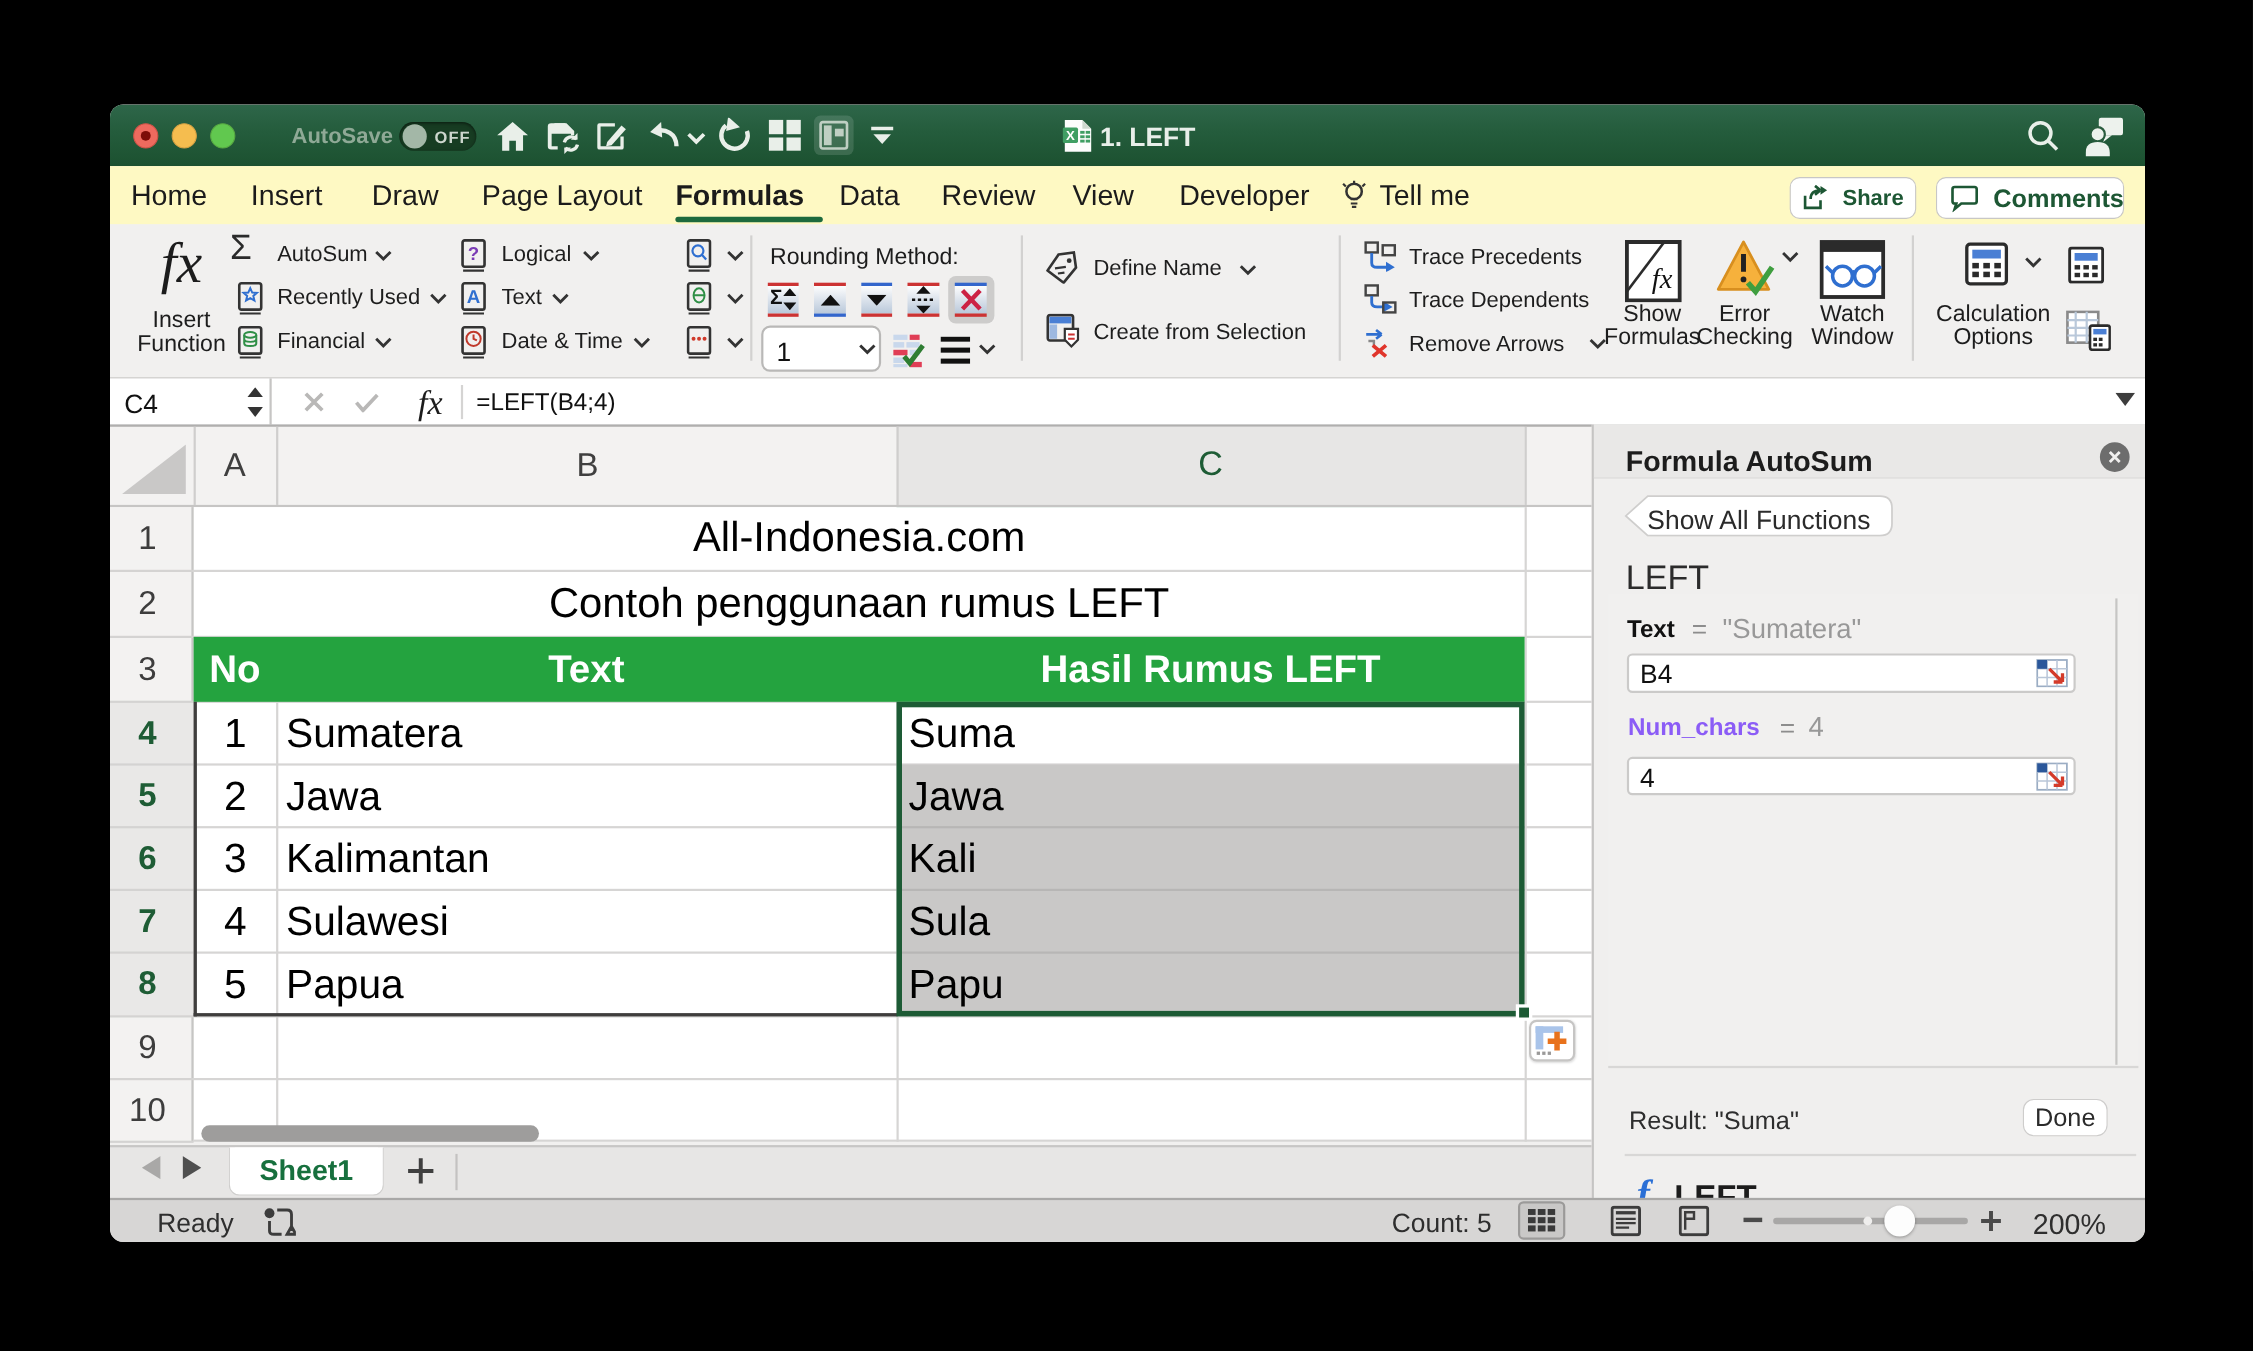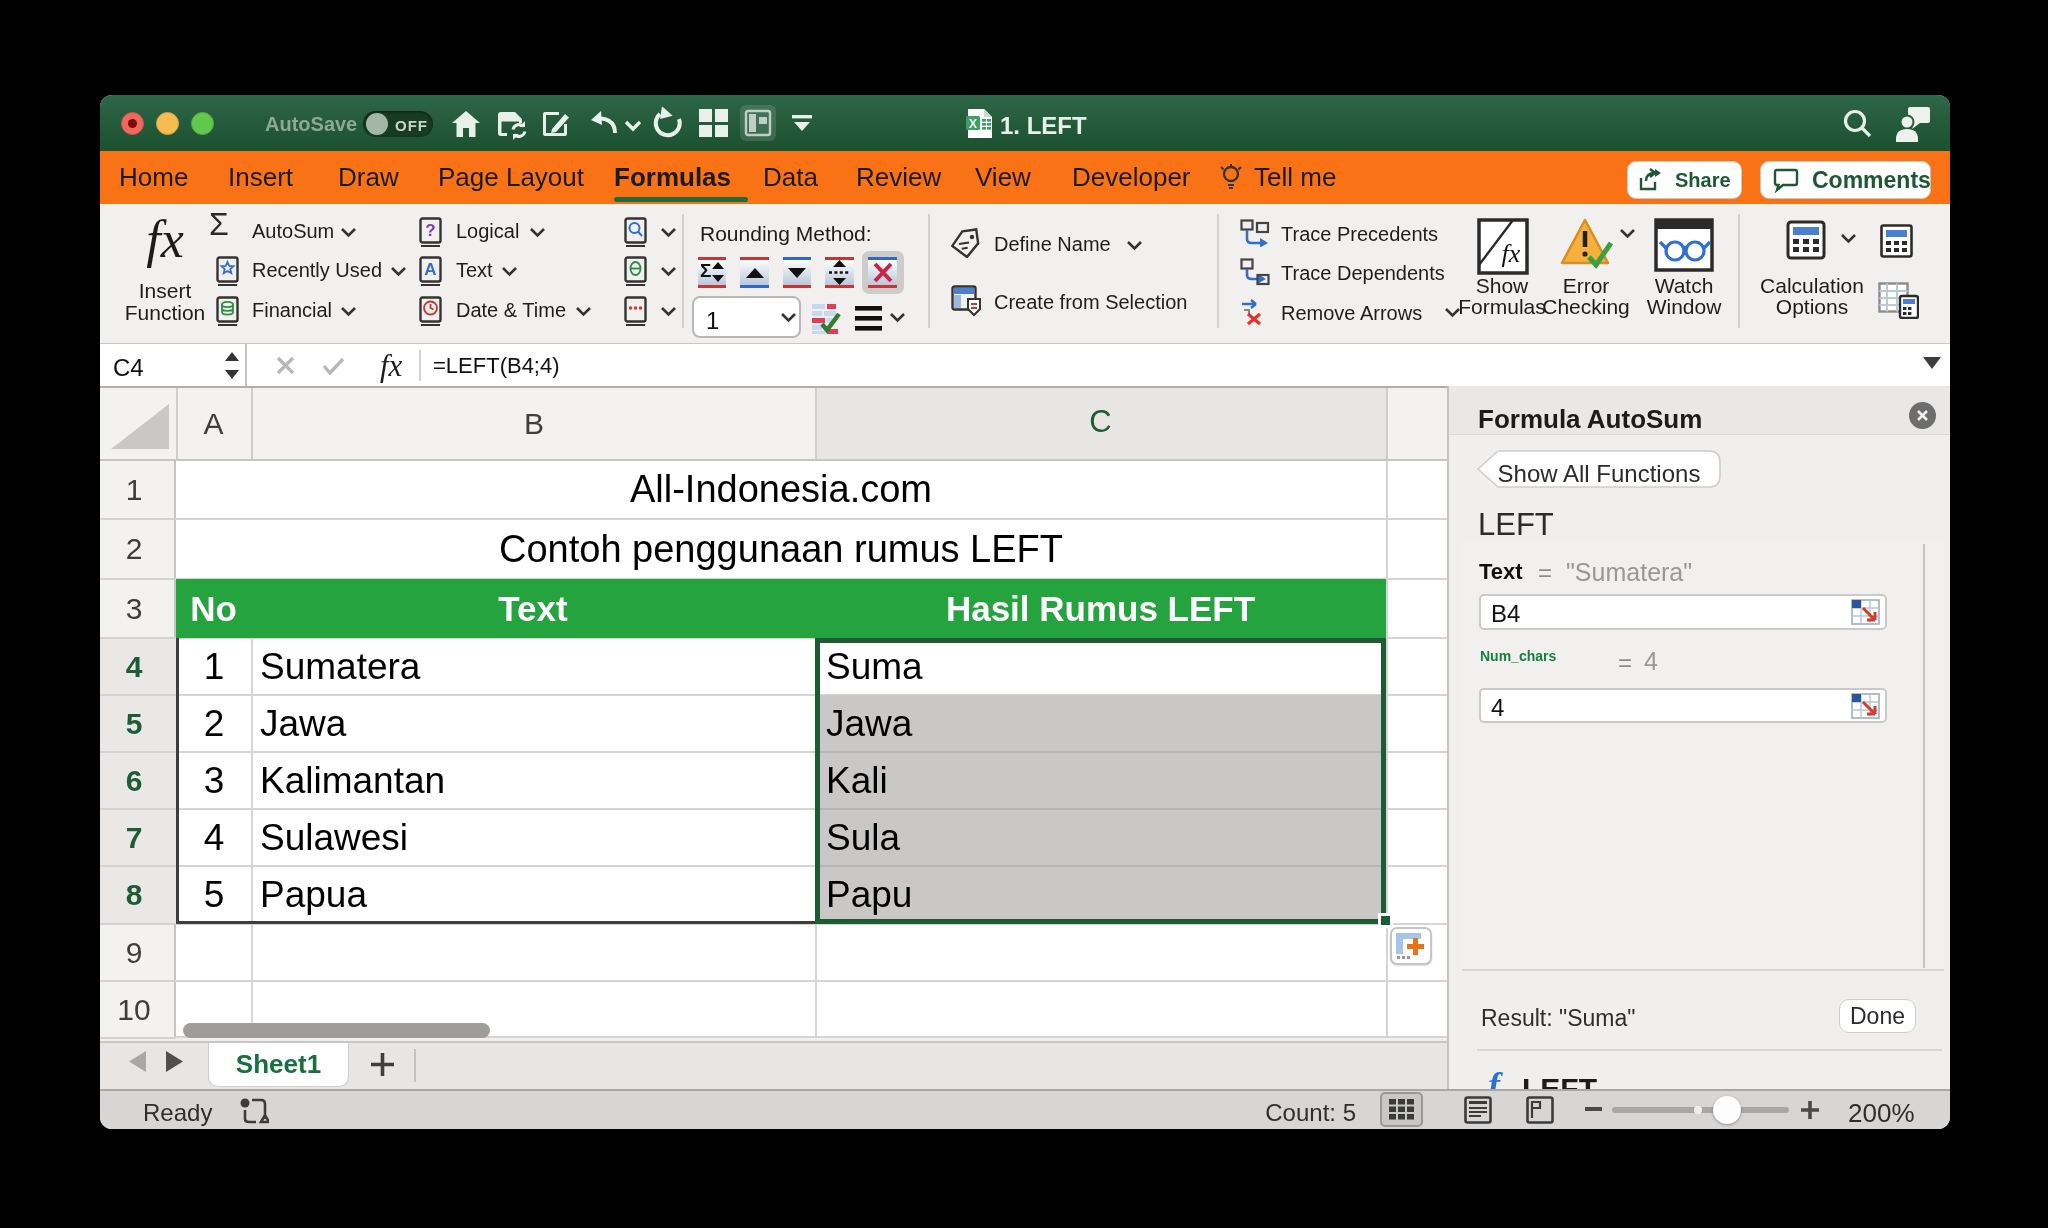--- a/index.html
+++ b/index.html
@@ -3,21 +3,21 @@
 <meta charset="utf-8">
 <style>
 html,body{margin:0;padding:0;background:#000;width:2048px;height:1228px;overflow:hidden;
 font-family:"Liberation Sans",sans-serif;-webkit-font-smoothing:antialiased;}
 .abs{position:absolute;}
 #win{position:absolute;left:100px;top:67px;width:1850px;height:1034px;border-radius:12px;
 overflow:hidden;background:#f1f0ef;margin-top:28px;}
 #titlebar{position:absolute;left:0;top:0;width:100%;height:56px;
 background:linear-gradient(180deg,#2e6649 0%,#245c3c 45%,#1c5130 100%);}
 .tl{position:absolute;top:17px;width:23px;height:23px;border-radius:50%;box-sizing:border-box;}
-#tabstrip{position:absolute;left:0;top:56px;width:100%;height:53px;background:#f97316;}
+#tabstrip{position:absolute;left:0;top:56px;width:100%;height:53px;background:#fef9c3;}
 .tab{position:absolute;top:0;height:53px;display:flex;align-items:center;font-size:26px;color:#1b1b1b;}
 #ribbon{position:absolute;left:0;top:109px;width:100%;height:139px;background:#f1f0ef;border-bottom:2px solid #c9c8c7;}
 .rdiv{position:absolute;width:2px;background:#d2d1d0;top:10px;height:115px;}
 .rlbl{position:absolute;font-size:20px;color:#1d1d1d;white-space:nowrap;}
 .chev{display:inline-block;}
 </style>
 </head>
 <body>
 <div id="win">
 
@@ -526,21 +526,21 @@
 <div class="abs" style="left:1538px;top:531px;font-size:24px;color:#8d8d8d;">=</div>
 <div class="abs" style="left:1566px;top:530px;font-size:25px;color:#989898;">"Sumatera"</div>
 <div class="abs" style="left:1479px;top:566px;width:408px;height:36px;background:#fff;border:2px solid #cbcac9;border-radius:5px;box-sizing:border-box;"></div>
 <div class="abs" style="left:1491px;top:572px;font-size:24px;color:#111;">B4</div>
 <svg class="abs" style="left:1851px;top:571px;" width="29" height="26" viewBox="0 0 29 26">
         <rect x="1" y="1" width="27" height="24" fill="#fff" stroke="#9badc4" stroke-width="1.6"></rect>
         <path d="M1 9 H28 M1 17 H28 M10 1 V25 M19 1 V25" stroke="#b9c6d8" stroke-width="1.4"></path>
         <rect x="1" y="1" width="9" height="8" fill="#2b579a"></rect>
         <path d="M24 21 L12 9 M24 21 L24 13 M24 21 L16 21" stroke="#d43b2a" stroke-width="3" fill="none"></path>
       </svg>
-<div class="abs" style="left:1480px;top:620px;font-size:14px;font-weight:bold;color:#15803d;">Num_chars</div>
+<div class="abs" style="left:1480px;top:620px;font-size:22px;font-weight:bold;color:#8b5cf6;">Num_chars</div>
 <div class="abs" style="left:1618px;top:621px;font-size:24px;color:#8d8d8d;">=</div>
 <div class="abs" style="left:1644px;top:619px;font-size:25px;color:#989898;">4</div>
 <div class="abs" style="left:1479px;top:660px;width:408px;height:35px;background:#fff;border:2px solid #cbcac9;border-radius:5px;box-sizing:border-box;"></div>
 <div class="abs" style="left:1491px;top:666px;font-size:24px;color:#111;">4</div>
 <svg class="abs" style="left:1851px;top:665px;" width="29" height="26" viewBox="0 0 29 26">
         <rect x="1" y="1" width="27" height="24" fill="#fff" stroke="#9badc4" stroke-width="1.6"></rect>
         <path d="M1 9 H28 M1 17 H28 M10 1 V25 M19 1 V25" stroke="#b9c6d8" stroke-width="1.4"></path>
         <rect x="1" y="1" width="9" height="8" fill="#2b579a"></rect>
         <path d="M24 21 L12 9 M24 21 L24 13 M24 21 L16 21" stroke="#d43b2a" stroke-width="3" fill="none"></path>
       </svg>

